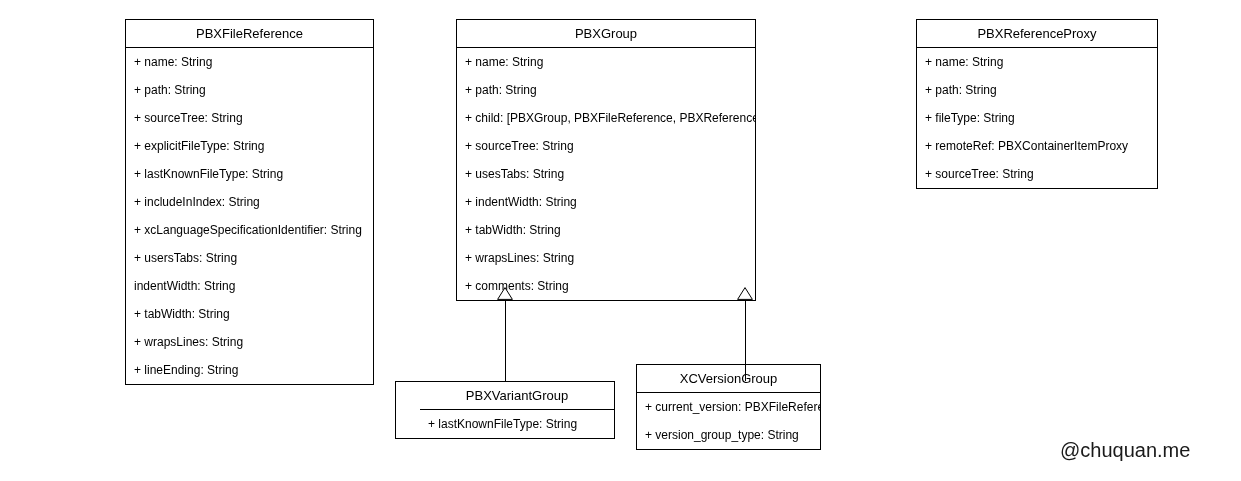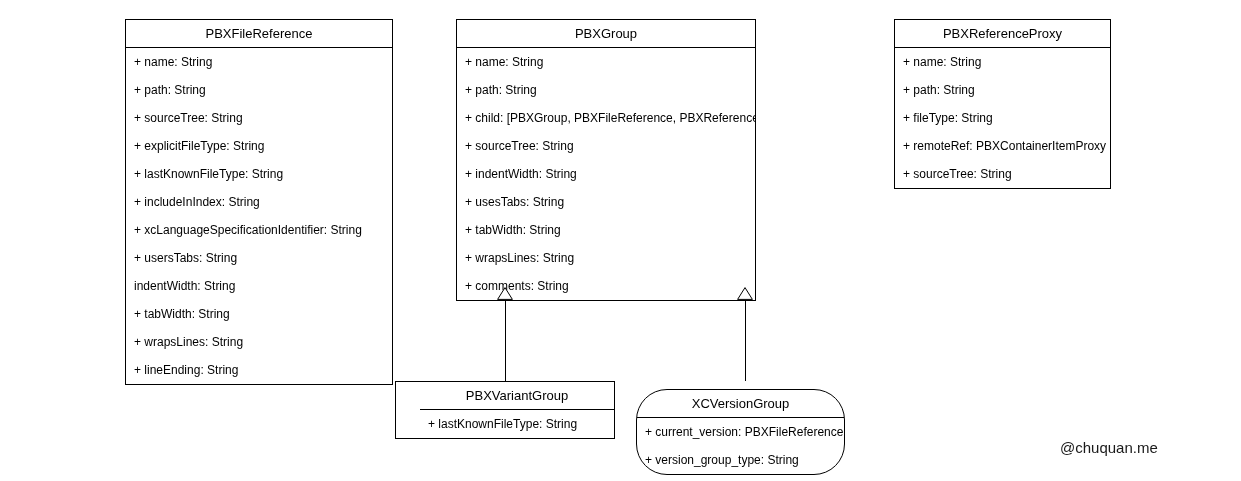--- a/index.html
+++ b/index.html
@@ -62,31 +62,31 @@
     width: 16px;
     height: 13px;
   }
   .tri-wrap svg {
     display: block;
   }
 
   
   .watermark {
     position: absolute;
-    font-size: 15px;
+    font-size: 20px;
     color: #1a1a1a;
     white-space: nowrap;
   }
 </style>
 </head>
 <body>
 
 <div id="canvas">
   <div id="classes-layer">
-      <div class="uml-class" style="left: 125px; top: 19px; width: 268px;">
+      <div class="uml-class" style="left: 125px; top: 19px; width: 249px;">
         <div class="uml-title">PBXFileReference</div>
         <div class="uml-attrs">
           <div class="uml-attr">+ name: String</div>
           <div class="uml-attr">+ path: String</div>
           <div class="uml-attr">+ sourceTree: String</div>
           <div class="uml-attr">+ explicitFileType: String</div>
           <div class="uml-attr">+ lastKnownFileType: String</div>
           <div class="uml-attr">+ includeInIndex: String</div>
           <div class="uml-attr">+ xcLanguageSpecificationIdentifier: String</div>
           <div class="uml-attr">+ usersTabs: String</div>
@@ -96,44 +96,44 @@
           <div class="uml-attr">+ lineEnding: String</div>
         </div>
       </div>
       <div class="uml-class" style="left: 456px; top: 19px; width: 300px;">
         <div class="uml-title">PBXGroup</div>
         <div class="uml-attrs">
           <div class="uml-attr">+ name: String</div>
           <div class="uml-attr">+ path: String</div>
           <div class="uml-attr">+ child: [PBXGroup, PBXFileReference, PBXReferenceProxy]</div>
           <div class="uml-attr">+ sourceTree: String</div>
+          <div class="uml-attr">+ usesTabs: String</div>
           <div class="uml-attr">+ indentWidth: String</div>
-          <div class="uml-attr">+ usesTabs: String</div>
           <div class="uml-attr">+ tabWidth: String</div>
           <div class="uml-attr">+ wrapsLines: String</div>
           <div class="uml-attr">+ comments: String</div>
         </div>
       </div>
-      <div class="uml-class" style="left: 894px; top: 19px; width: 217px;">
+      <div class="uml-class" style="left: 916px; top: 19px; width: 242px;">
         <div class="uml-title">PBXReferenceProxy</div>
         <div class="uml-attrs">
           <div class="uml-attr">+ name: String</div>
           <div class="uml-attr">+ path: String</div>
           <div class="uml-attr">+ fileType: String</div>
           <div class="uml-attr">+ remoteRef: PBXContainerItemProxy</div>
           <div class="uml-attr">+ sourceTree: String</div>
         </div>
       </div>
       <div class="uml-class" style="left: 395px; top: 381px; width: 220px; padding-left: 24px;">
         <div class="uml-title">PBXVariantGroup</div>
         <div class="uml-attrs">
           <div class="uml-attr">+ lastKnownFileType: String</div>
         </div>
       </div>
-      <div class="uml-class" style="left: 636px; top: 389px; width: 209px; border-radius: 31px;">
+      <div class="uml-class" style="left: 636px; top: 364px; width: 185px;">
         <div class="uml-title">XCVersionGroup</div>
         <div class="uml-attrs">
           <div class="uml-attr">+ current_version: PBXFileReference</div>
           <div class="uml-attr">+ version_group_type: String</div>
         </div>
       </div>
     </div>
   <div id="relations-layer">
       <div class="tri-wrap" style="left: 497px; top: 287px;">
         <svg width="16" height="13" viewBox="0 0 16 13">

